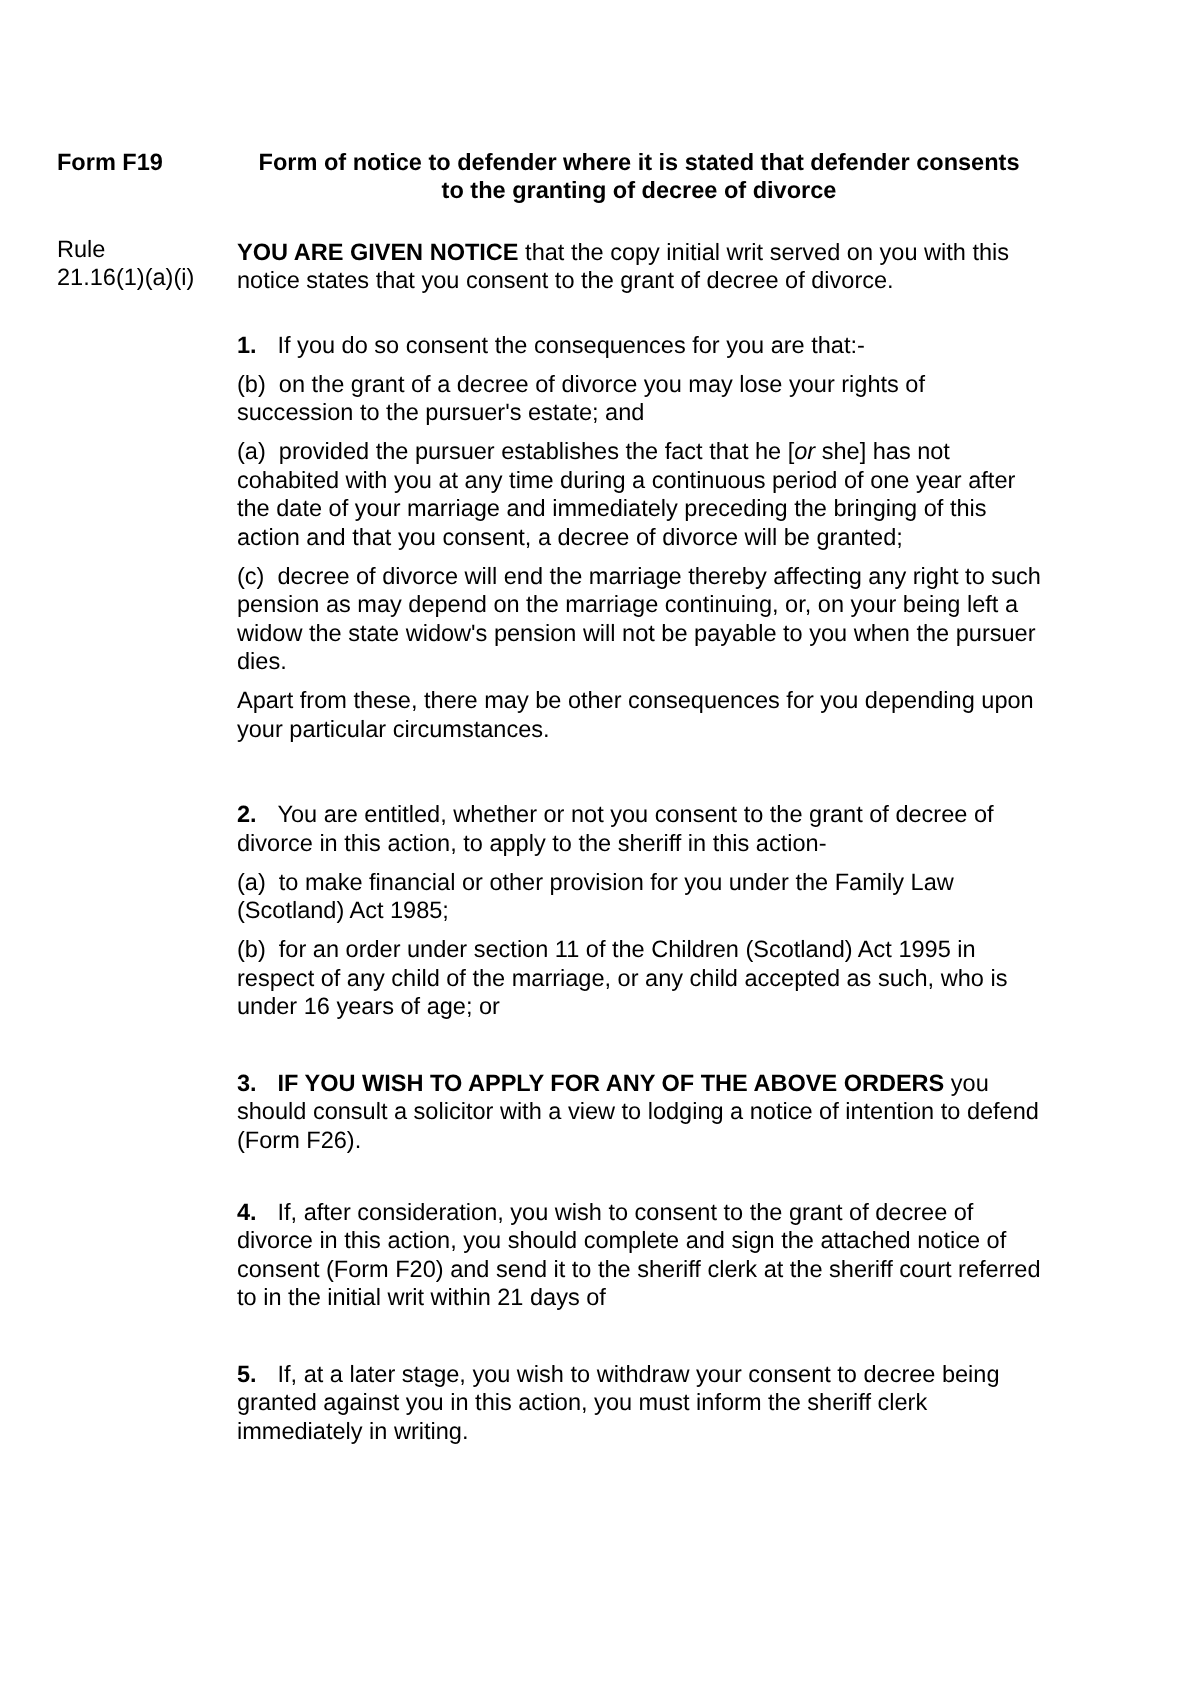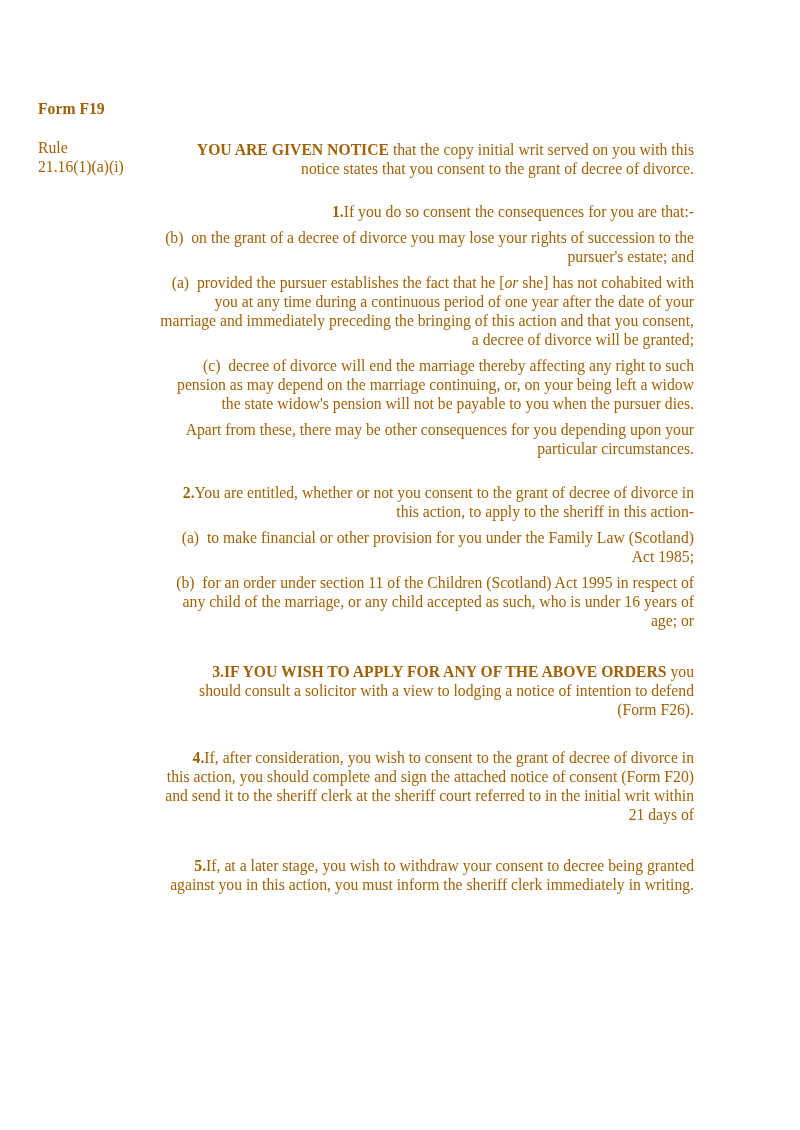--- a/index.html
+++ b/index.html
@@ -5,22 +5,22 @@
   html, body {
     margin: 0;
     padding: 0;
     background: #ffffff;
   }
   .page {
     position: relative;
     width: 800px;
     height: 1130px;
     background: #ffffff;
-    color: #a16207;
-    font-family: Liberation Serif, serif;
+    color: #000000;
+    font-family: Liberation Sans, sans-serif;
     font-size: 15.7px;
     line-height: 19px;
     box-sizing: border-box;
     padding: 99px 106px 0 38px;
     overflow: hidden;
   }
   .row { display: flex; }
   .gutter {
     flex: 0 0 120px;
     width: 120px;
@@ -33,42 +33,45 @@
   .bold { font-weight: bold; }
   .title-block {
     font-weight: bold;
     text-align: center;
   }
   .content-row { margin-top: 17px; }
   .content-row .gutter { padding-top: 3px; }
   .para {
     margin: 0 0 7px 0;
     white-space: pre-wrap;
-    text-align: right;
   }
   .notice-para { padding-top: 5px; }
   .num {
     display: inline-block;
     width: 27px;
     font-weight: bold;
   }
   .section { margin-top: 32px; }
   .section-1 { margin-top: 24px; }
-  .section-2 { margin-top: 25px; }
+  .section-2 { margin-top: 38px; }
   .section-4 { margin-top: 29px; }
   i { font-style: italic; }
   b { font-weight: bold; }
 </style>
 </head>
 <body>
 
 <div class="page">
 
   <div class="row header-row">
     <div class="gutter bold">Form F19</div>
+    <div class="body-col title-block">
+      <div>Form of notice to defender where it is stated that defender consents</div>
+      <div>to the granting of decree of divorce</div>
+    </div>
   </div>
 
   <div class="row content-row">
     <div class="gutter">
       <div>Rule</div>
       <div>21.16(1)(a)(i)</div>
     </div>
 
     <div class="body-col">
 

